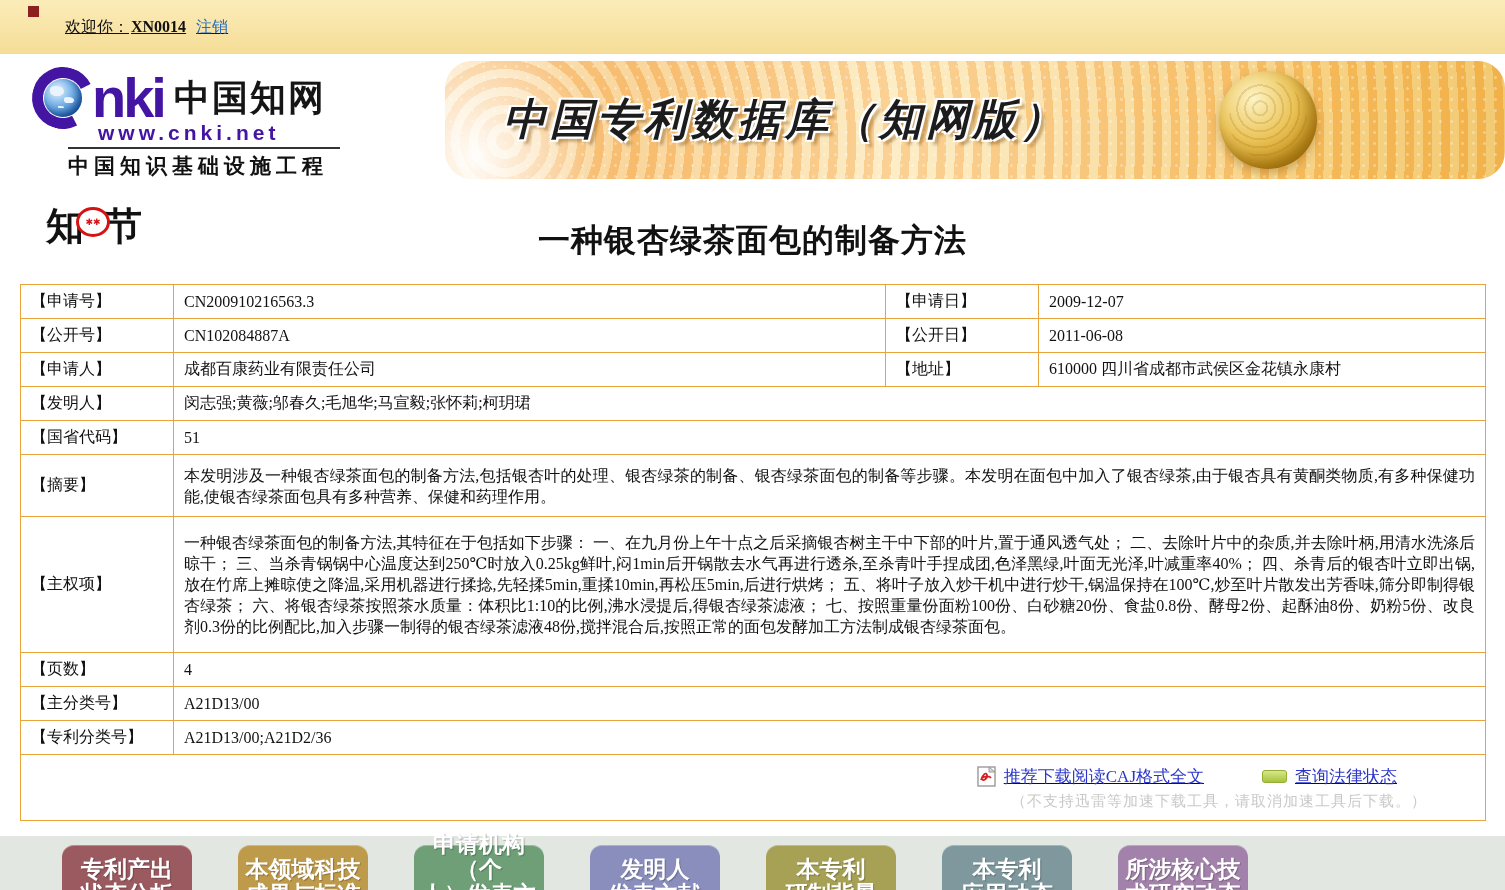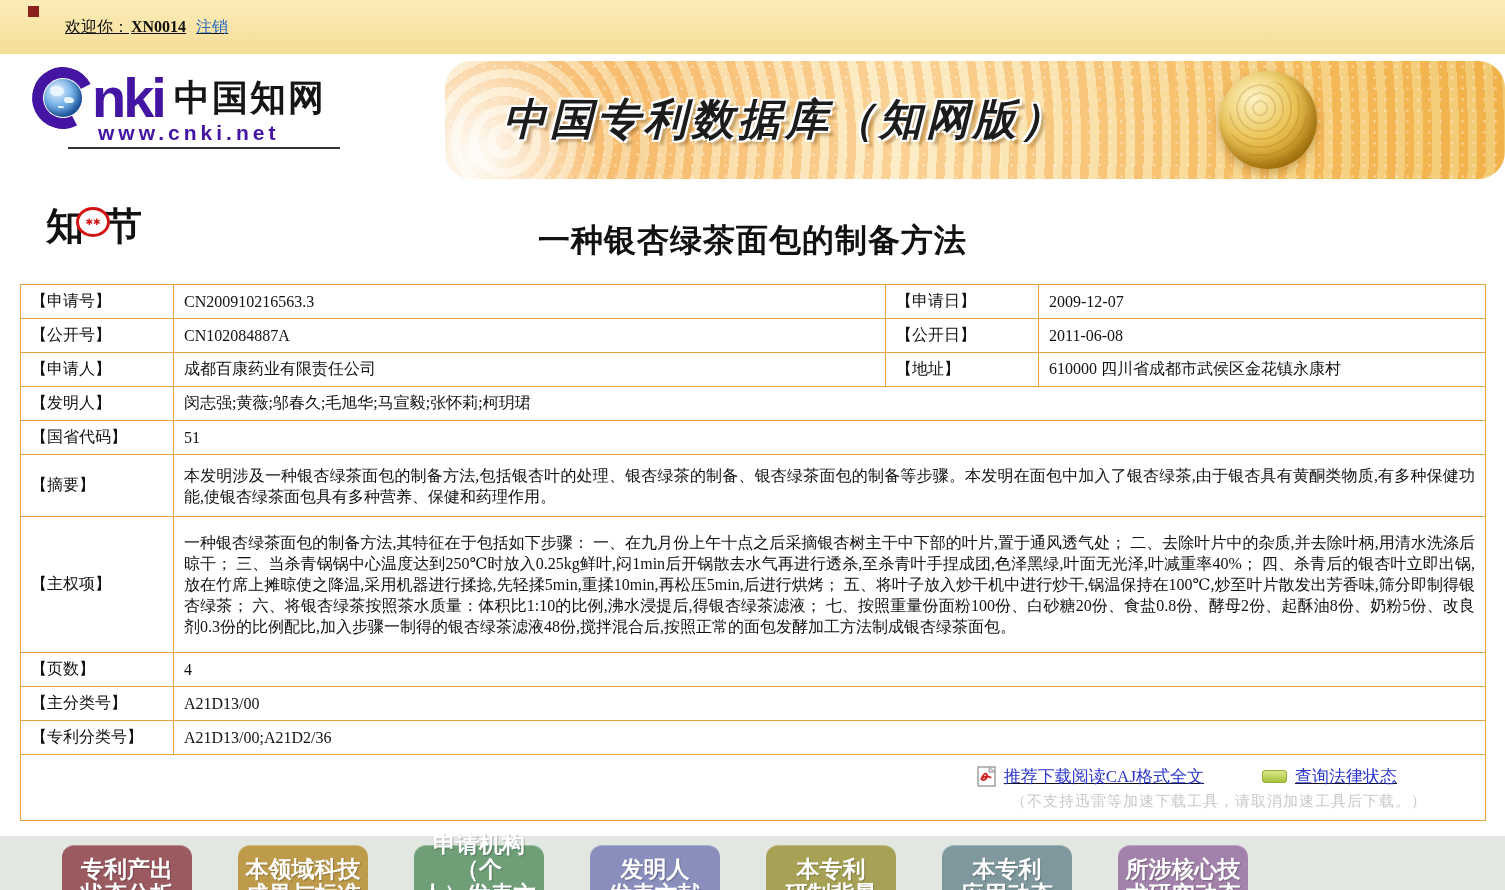--- a/index.html
+++ b/index.html
@@ -128,20 +128,21 @@
     <div class="logo-top">
       <span class="cnki-globe">
         <span class="arc"></span>
           <span class="earth"></span>
       </span>
       <span class="cnki-text">nki</span>
       <span class="cnki-cn">中国知网</span>
     </div>
     <div class="cnki-url">www.cnki.net</div>
     <div class="logo-rule"></div>
+    <div class="logo-sub">中国知识基础设施工程</div>
   </div>
   <div class="banner-art">
     <div class="banner-title">中国专利数据库（知网版）</div>
     <div class="golden-sphere"></div>
   </div>
 </div>
 
 <div class="title-row">
   <div class="node-logo">
     <span class="node-char">知</span>

